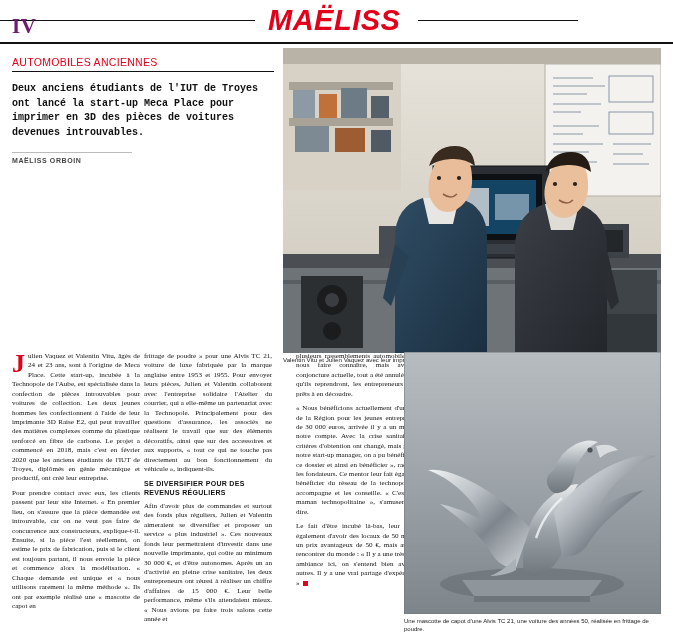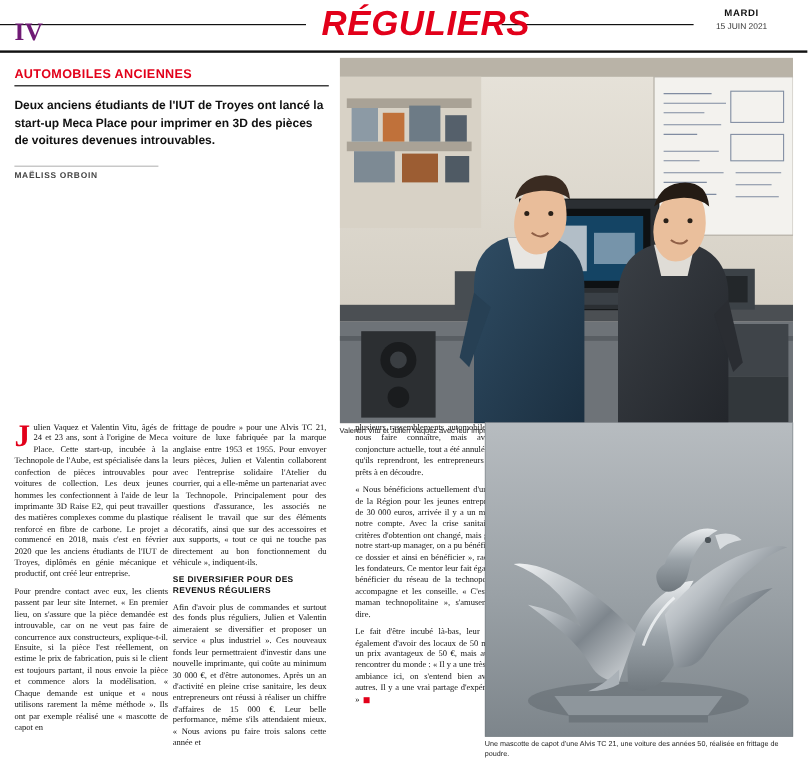--- a/index.html
+++ b/index.html
@@ -91,21 +91,21 @@
 
   
   .headzone {
     position: absolute;
     left: 12px;
     top: 56px;
     width: 262px;
   }
   .kicker {
     font-family: "Liberation Sans", sans-serif;
-    font-weight: bold;
+    font-weight: normal;
     font-size: 10.5px;
     color: #e2001a;
     letter-spacing: 0.3px;
     text-transform: uppercase;
     margin-bottom: 3px;
   }
   .kicker-rule {
     width: 100%;
     height: 1px;
     background: #111;
@@ -114,21 +114,21 @@
   .headline {
     font-family: "Liberation Serif", serif;
     font-weight: bold;
     font-size: 42px;
     line-height: 0.96;
     letter-spacing: -0.5px;
     color: #111;
     margin: 0 0 12px 0;
   }
   .standfirst {
-    font-family: Liberation Sans, sans-serif;
+    font-family: Liberation Mono, monospace;
     font-weight: bold;
     font-size: 10px;
     line-height: 1.45;
     color: #111;
     margin-top: 10px;
   }
   .byline {
     font-family: "Liberation Sans", sans-serif;
     font-weight: bold;
     font-size: 7px;
@@ -235,25 +235,21 @@
 </style>
 </head>
 <body>
 
 <div class="page">
 
   <div class="masthead">
     <div class="rule-left"></div>
     <div class="rule-right"></div>
     <div class="folio">IV</div>
-    <div class="section-title">RÉGULIERS</div>
-    <div class="date-box">
-      <span class="dayname">MARDI</span>
-      <span class="dateline">15 JUIN 2021</span>
-    </div>
+    <div class="section-title">MAËLISS</div>
   </div>
 
   <div class="headzone">
     <div class="kicker">AUTOMOBILES ANCIENNES</div>
     <div class="kicker-rule"></div>
     <div class="standfirst">Deux anciens étudiants de l'IUT de Troyes ont lancé la start-up Meca Place pour imprimer en 3D des pièces de voitures devenues introuvables.</div>
     <div class="byline">MAËLISS ORBOIN</div>
   </div>
 
   <div class="photo-top">

